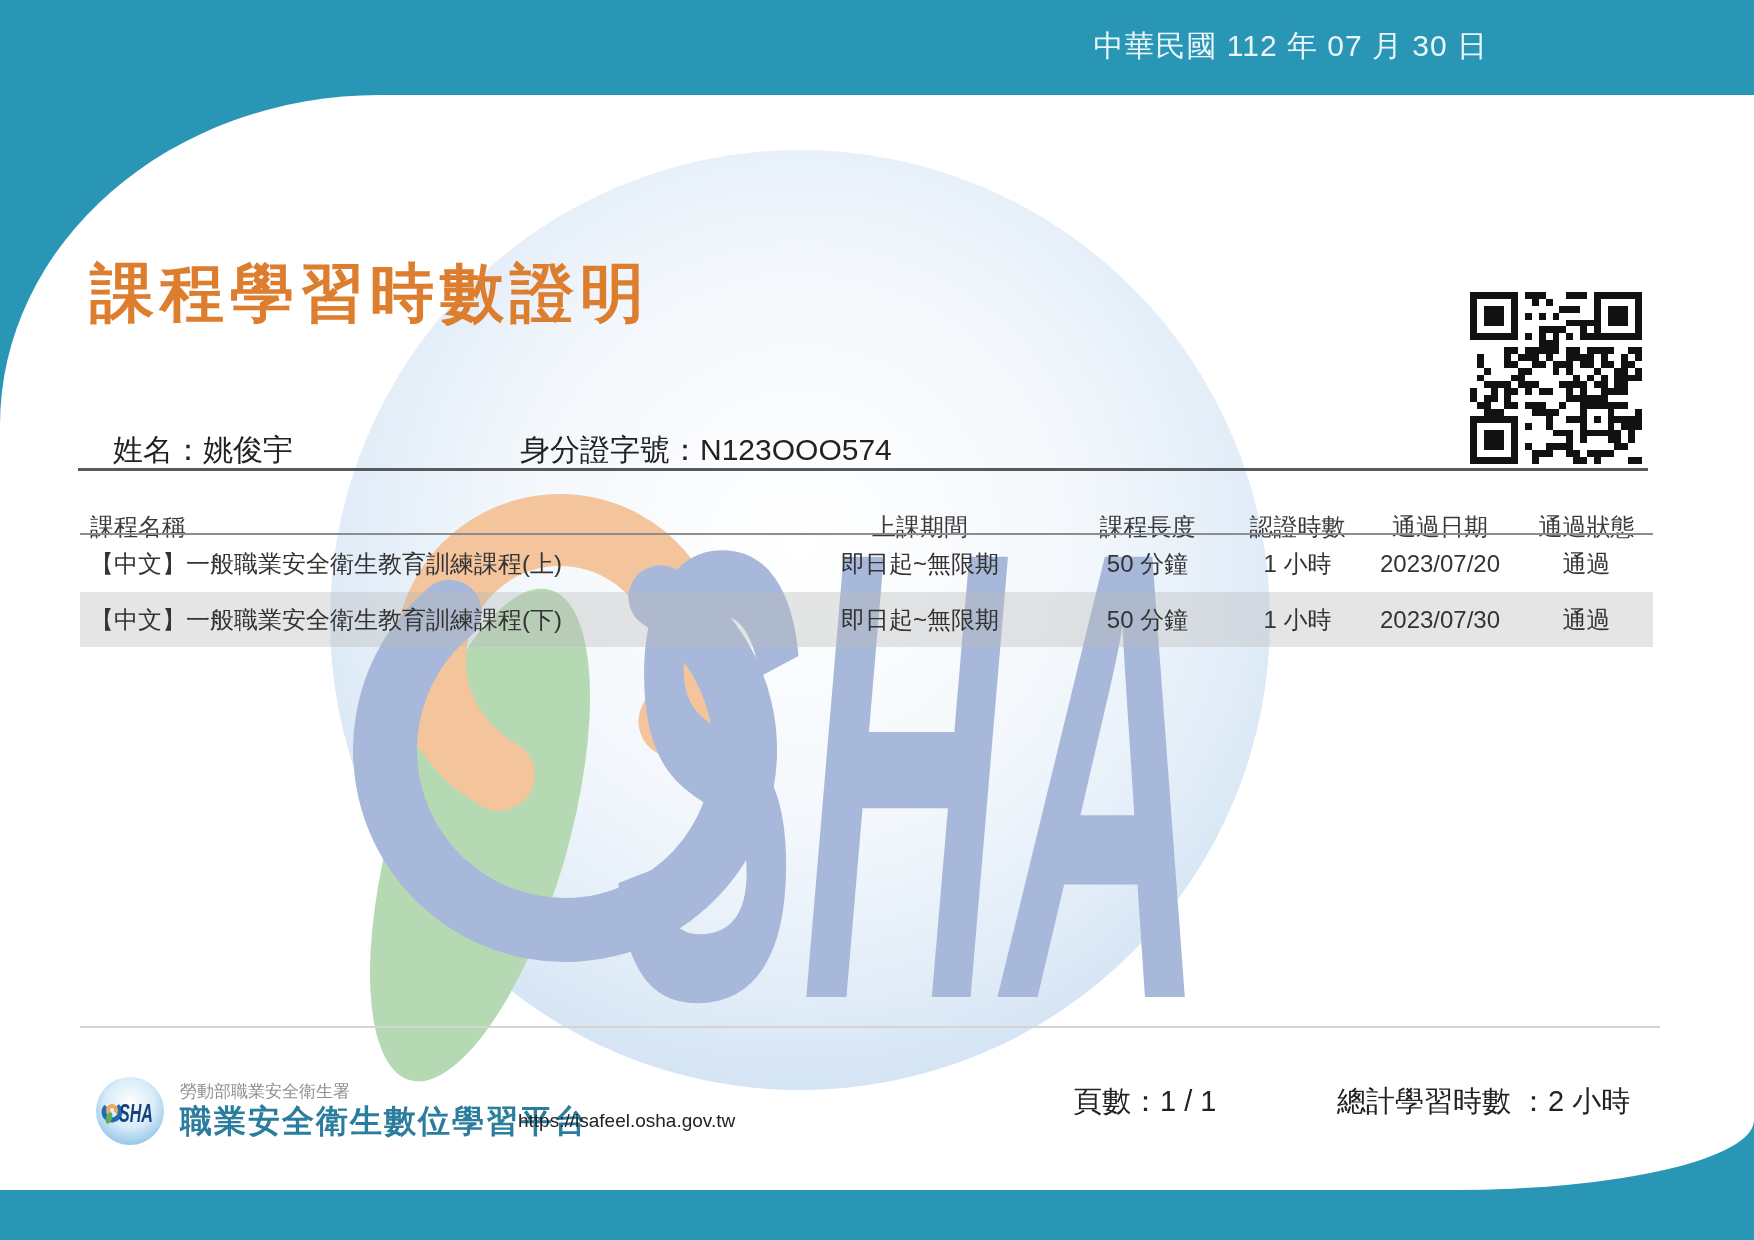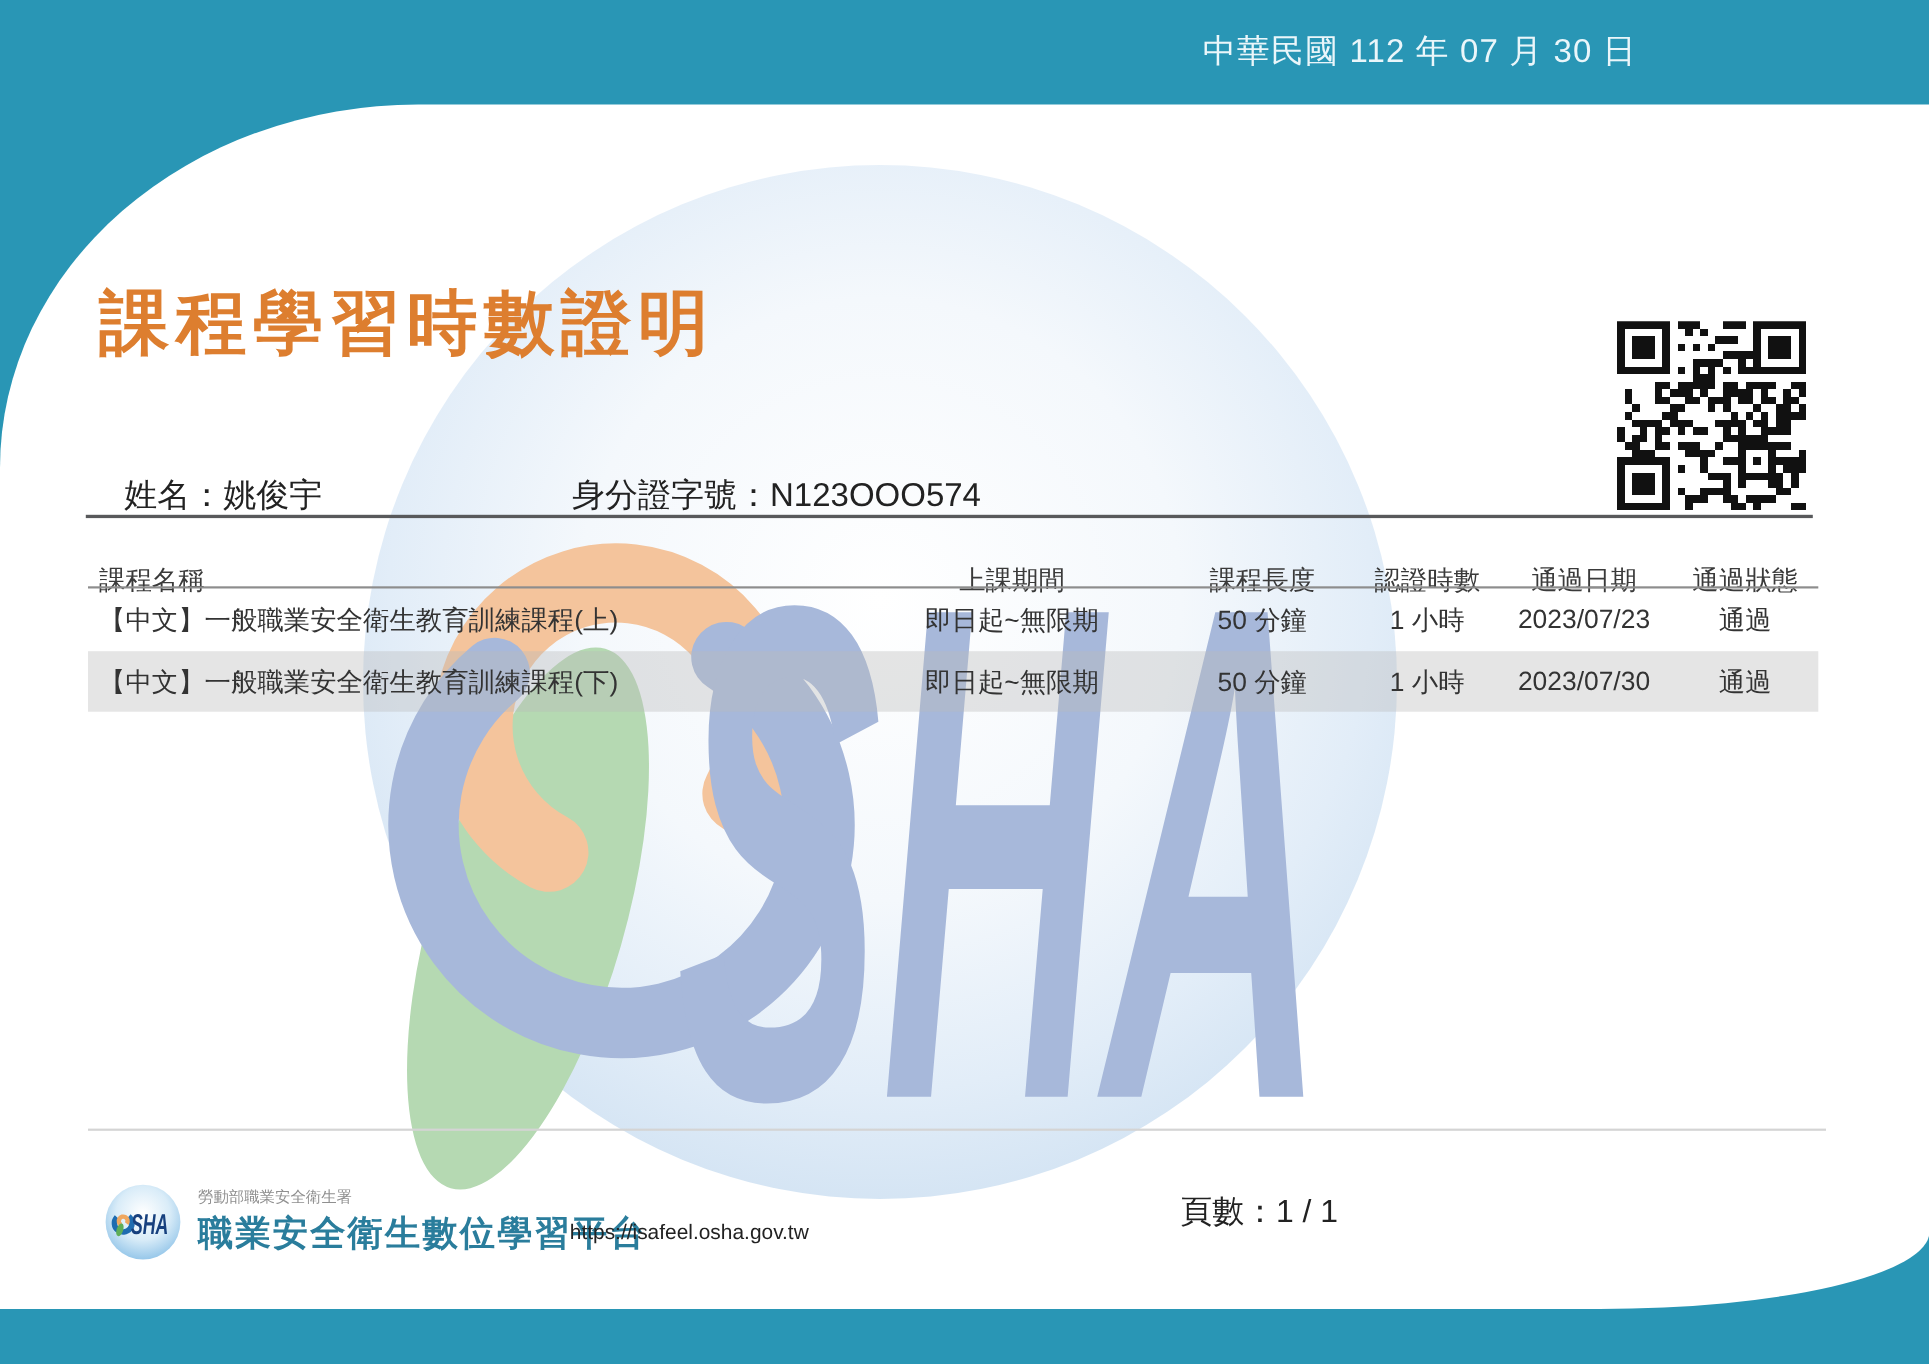--- a/index.html
+++ b/index.html
@@ -59,21 +59,21 @@
   .c3 { width:175px; text-align:center; }
   .c4 { width:125px; text-align:center; }
   .c5 { width:160px; text-align:center; }
   .c6 { width:133px; text-align:center; }
 
   
   .divider-light { position:absolute; left:80px; top:1026px; width:1580px; height:2px;
                    background:#d4d4d4; z-index:2; }
   .footer { position:absolute; left:0; top:1070px; width:100%; height:120px; z-index:2; }
   .f-logo { position:absolute; left:95px; top:6px; width:70px; height:70px; }
-  .f-agency { position:absolute; left:180px; top:10px; font-size:14px; color:#8f8f8f;font-family:Liberation Mono, monospace; }
+  .f-agency { position:absolute; left:180px; top:10px; font-size:17px; color:#8f8f8f;font-family:Liberation Mono, monospace; }
   .f-platform { position:absolute; left:180px; top:30px; font-size:32px; font-weight:700;
                 color:#2a7d9c; font-family:"Liberation Serif","DejaVu Serif",serif;
                 letter-spacing:2px; }
   .f-url { position:absolute; left:518px; top:40px; font-size:19px; color:#222; }
   .f-page { position:absolute; left:1073px; top:12px; font-size:29px; color:#222; }
   .f-total { position:absolute; left:1337px; top:12px; font-size:29px; color:#222; }
 </style>
 </head>
 <body>
 
@@ -426,21 +426,21 @@
     <div class="c5">通過日期</div>
     <div class="c6">通過狀態</div>
   </div>
   <div class="head-line"></div>
 
   <div class="t-row t-r1">
     <div class="c1">【中文】一般職業安全衛生教育訓練課程(上)</div>
     <div class="c2">即日起~無限期</div>
     <div class="c3">50 分鐘</div>
     <div class="c4">1 小時</div>
-    <div class="c5">2023/07/23</div>
+    <div class="c5">2023/07/20</div>
     <div class="c6">通過</div>
   </div>
 
   <div class="t-row t-r2">
     <div class="c1">【中文】一般職業安全衛生教育訓練課程(下)</div>
     <div class="c2">即日起~無限期</div>
     <div class="c3">50 分鐘</div>
     <div class="c4">1 小時</div>
     <div class="c5">2023/07/30</div>
     <div class="c6">通過</div>
@@ -459,15 +459,16 @@
       <circle cx="35" cy="35" r="34" fill="url(#lg)"></circle>
       <circle cx="17" cy="36" r="8" fill="none" stroke="#1f6cb0" stroke-width="5" stroke-dasharray="38 13" transform="rotate(-50 17 36)"></circle>
       <circle cx="17" cy="34" r="4" fill="none" stroke="#f0a860" stroke-width="4" stroke-dasharray="19 7" transform="rotate(120 17 34)"></circle>
       <ellipse cx="14" cy="42" rx="3" ry="6" fill="#5fae57" transform="rotate(18 14 42)"></ellipse>
       <text x="24" y="46" font-size="26" font-weight="bold" font-style="italic" font-family="Liberation Sans, sans-serif" fill="#17407e" textLength="34" lengthAdjust="spacingAndGlyphs">SHA</text>
     </svg>
     <div class="f-agency">勞動部職業安全衛生署</div>
     <div class="f-platform">職業安全衛生數位學習平台</div>
     <div class="f-url">https://isafeel.osha.gov.tw</div>
     <div class="f-page"><span>頁數：</span><span>1 / 1</span></div>
+    <div class="f-total"><span>總計學習時數 ：</span><span>2 小時</span></div>
   </div>
 
 </div>
 
 </body></html>

